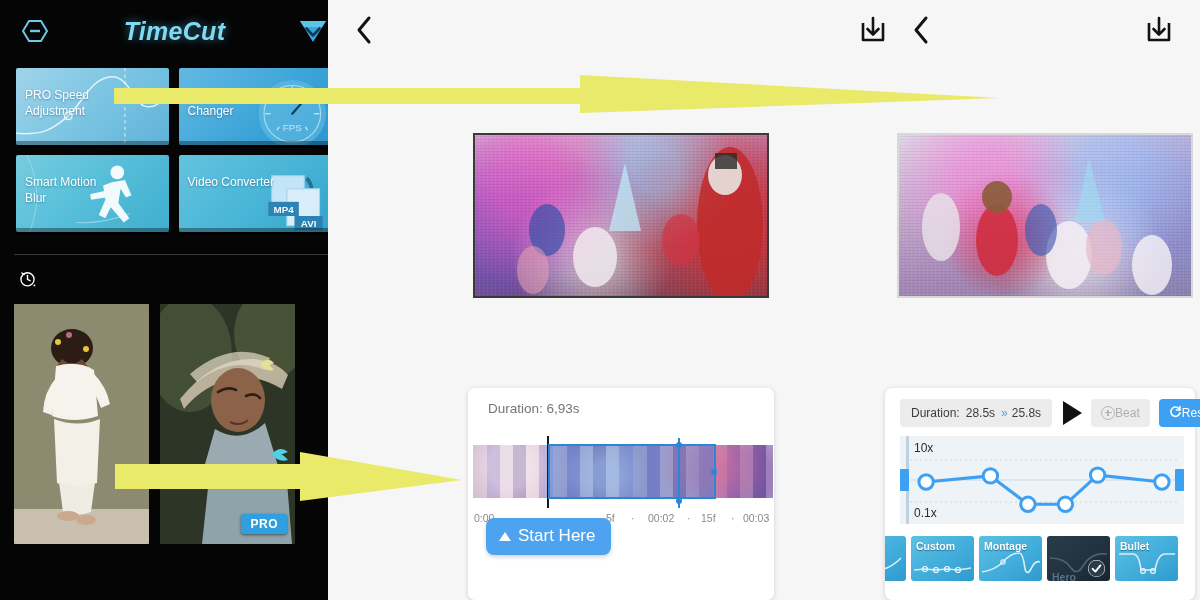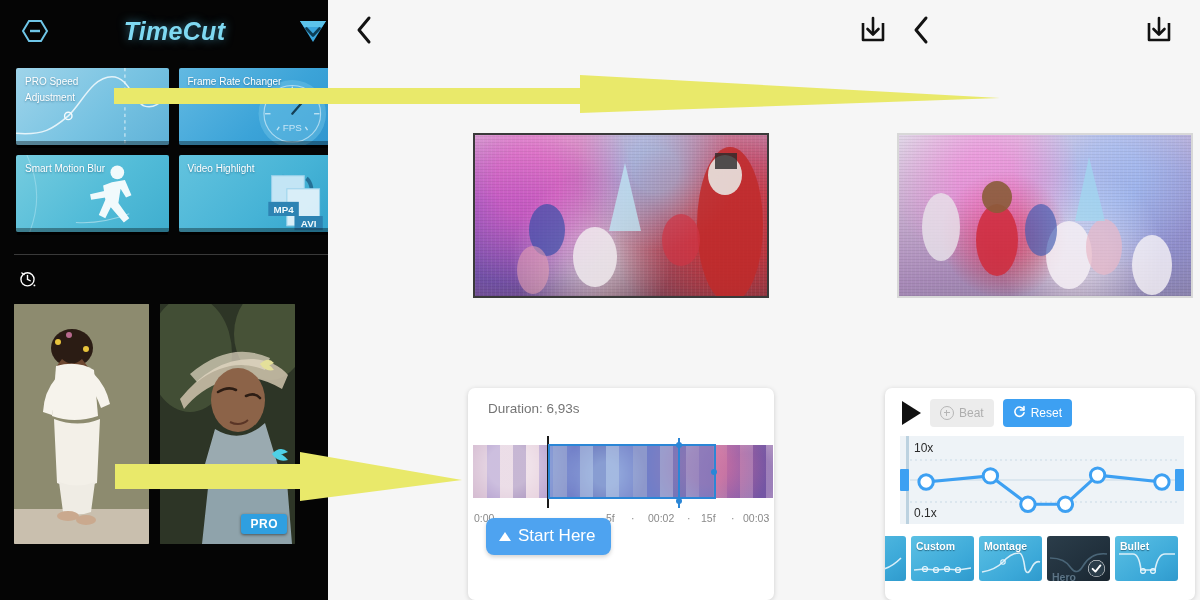--- a/index.html
+++ b/index.html
@@ -38,22 +38,22 @@
   }
   .tile::after{
     content:"";position:absolute;left:0;right:0;bottom:0;height:4px;
     background:rgba(0,0,0,.35);
   }
   .tile-a{background:linear-gradient(135deg,#9fd4ea 0%,#78c3e2 55%,#5fb2d8 100%);}
   .tile-b{background:linear-gradient(135deg,#62b9e2 0%,#3ba3d8 60%,#2f95cf 100%);}
   .tile-c{background:linear-gradient(135deg,#76ccdf 0%,#53bcd8 55%,#3faecf 100%);}
   .tile-d{background:linear-gradient(135deg,#63c3de 0%,#46b3d6 60%,#32a3cc 100%);}
   .tile-label{
-    position:absolute;left:9px;top:6px;color:#ffffff;
-    font-size:10px;line-height:16px;font-weight:500;
+    position:absolute;left:9px;top:19px;color:#ffffff;
+    font-size:12px;line-height:16px;font-weight:500;
     text-shadow:0 1px 2px rgba(0,60,90,.45);
     max-width:95px;
   }
   .tile-art{position:absolute;inset:0;pointer-events:none;opacity:.92;}
 
   .divider{
     height:1px;background:#3a3a3a;margin:22px 14px 0 14px;
   }
   .hl-title-row{
     display:flex;align-items:center;gap:9px;padding:14px 18px 0 18px;
@@ -189,21 +189,21 @@
   .dur-pill{
     background:#ececec;border-radius:4px;height:28px;display:flex;align-items:center;
     padding:0 11px;font-size:12px;color:#3d3d3d;gap:6px;white-space:nowrap;
   }
   .dur-pill .chev{color:#4ea3f0;font-size:12px;letter-spacing:-2px;}
   .play-tri{
     width:0;height:0;border-top:12px solid transparent;border-bottom:12px solid transparent;
     border-left:19px solid #111;margin-left:2px;
   }
   .btn-flat{
-    height:28px;border-radius:4px;display:flex;align-items:center;gap:5px;
+    height:28px;border-radius:4px;display:flex;align-items:center;
     padding:0 10px;font-size:12px;box-sizing:border-box;cursor:pointer;
   }
   .btn-beat{background:#ececec;color:#aeaeae;}
   .btn-reset{background:#3da0f2;color:#fff;}
   .circ-plus{
     width:12px;height:12px;border:1.4px solid #b6b6b6;border-radius:50%;
     position:relative;
   }
   .circ-plus::before,.circ-plus::after{
     content:"";position:absolute;background:#b6b6b6;
@@ -316,21 +316,21 @@
         <svg class="tile-art" viewBox="0 0 140 77" preserveAspectRatio="none">
           <path d="M118,20 C126,26 126,44 112,50 L116,56 L100,50 L116,44 L113,48 C122,42 122,28 116,23 Z" fill="#1f5f85" opacity=".85"></path>
           <path d="M95,53 C86,47 86,30 99,24 L95,18 L111,24 L95,30 L98,26 C89,32 89,46 95,51 Z" fill="#2f85b8" opacity=".8"></path>
           <rect x="85" y="19" width="30" height="34" fill="#cfeaf8" stroke="#9fd3ec" stroke-width="1"></rect>
           <rect x="99" y="31" width="30" height="34" fill="#e6f4fb" stroke="#a8d8ef" stroke-width="1"></rect>
           <rect x="82" y="43" width="28" height="13" fill="#2c7fb0"></rect>
           <text x="96" y="53" font-size="9" font-weight="bold" font-family="Liberation Sans, sans-serif" fill="#fff" text-anchor="middle">MP4</text>
           <rect x="106" y="56" width="26" height="13" fill="#2c7fb0"></rect>
           <text x="119" y="66" font-size="9" font-weight="bold" font-family="Liberation Sans, sans-serif" fill="#fff" text-anchor="middle">AVI</text>
         </svg>
-        <div class="tile-label">Video Highlight</div>
+        <div class="tile-label">Video Converter</div>
       </div>
     </div>
 
     <div class="divider"></div>
 
     <div class="hl-title-row">
       <span>
         <svg viewBox="0 0 22 22" width="19" height="19">
           <circle cx="11" cy="12" r="7.6" fill="none" stroke="#ffffff" stroke-width="1.6"></circle>
           <line x1="11" y1="12" x2="11" y2="7.6" stroke="#fff" stroke-width="1.6" stroke-linecap="round"></line>
@@ -480,20 +480,26 @@
         <ellipse cx="42" cy="92" rx="19" ry="34" fill="#e8e4ea" opacity=".8"></ellipse>
         <path d="M190,22 L206,86 L176,86 Z" fill="#9fd8f0" opacity=".7"></path>
         <ellipse cx="253" cy="130" rx="20" ry="30" fill="#f6f2f6" opacity=".8"></ellipse>
         <ellipse cx="142" cy="95" rx="16" ry="26" fill="#3f5ab0" opacity=".65"></ellipse>
       </svg>
     </div>
 
     <div class="card speed-card">
 
       <div class="sc-row">
+        <div class="dur-pill">
+          <span>Duration:</span>
+          <span>28.5s</span>
+          <span class="chev">»</span>
+          <span>25.8s</span>
+        </div>
         <div class="play-tri"></div>
         <div class="btn-flat btn-beat">
           <span class="circ-plus"></span>
           <span>Beat</span>
         </div>
         <div class="btn-flat btn-reset">
           <span>
             <svg viewBox="0 0 14 14" width="13" height="13">
               <path d="M11.6,5.2 A5,5 0 1 0 11.9,8.4" fill="none" stroke="#fff" stroke-width="1.7" stroke-linecap="round"></path>
               <polyline points="11.8,1.6 11.8,5.4 8,5.4" fill="none" stroke="#fff" stroke-width="1.7" stroke-linecap="round" stroke-linejoin="round"></polyline>

